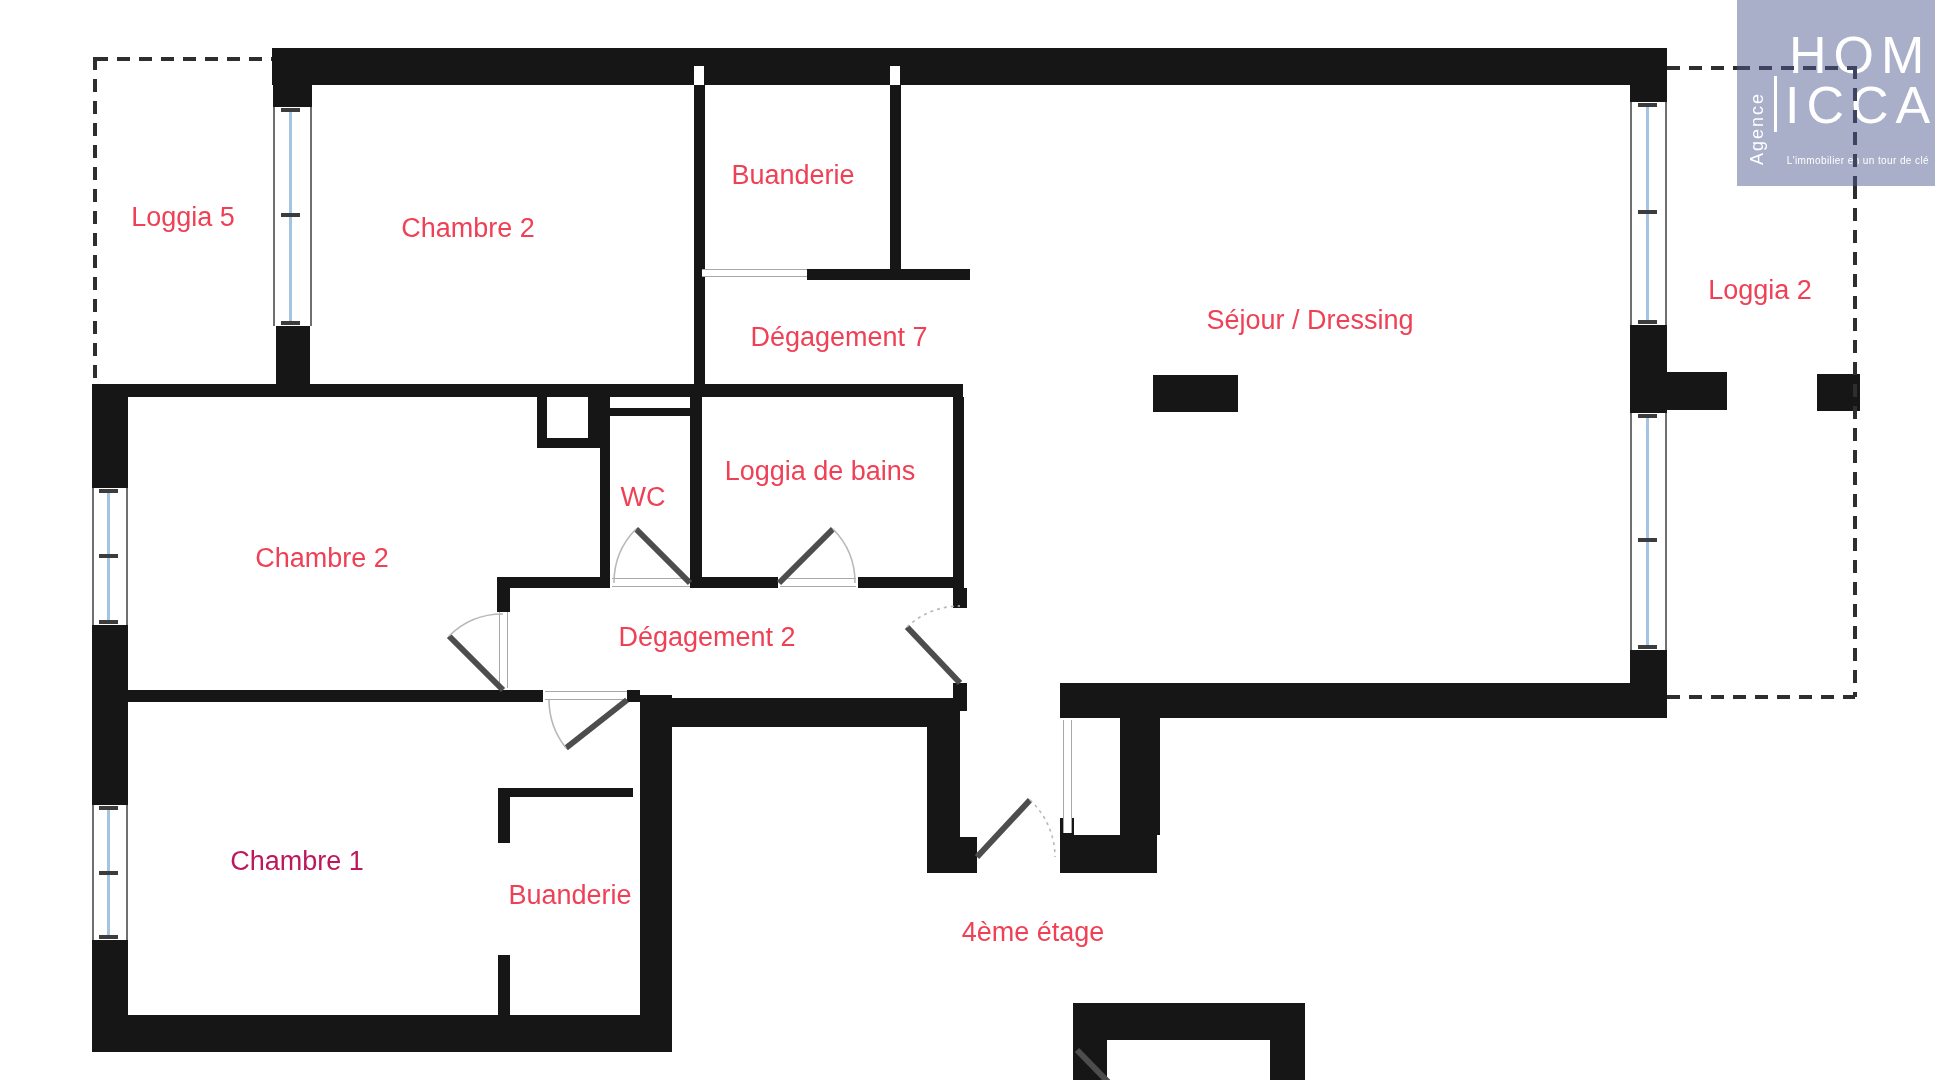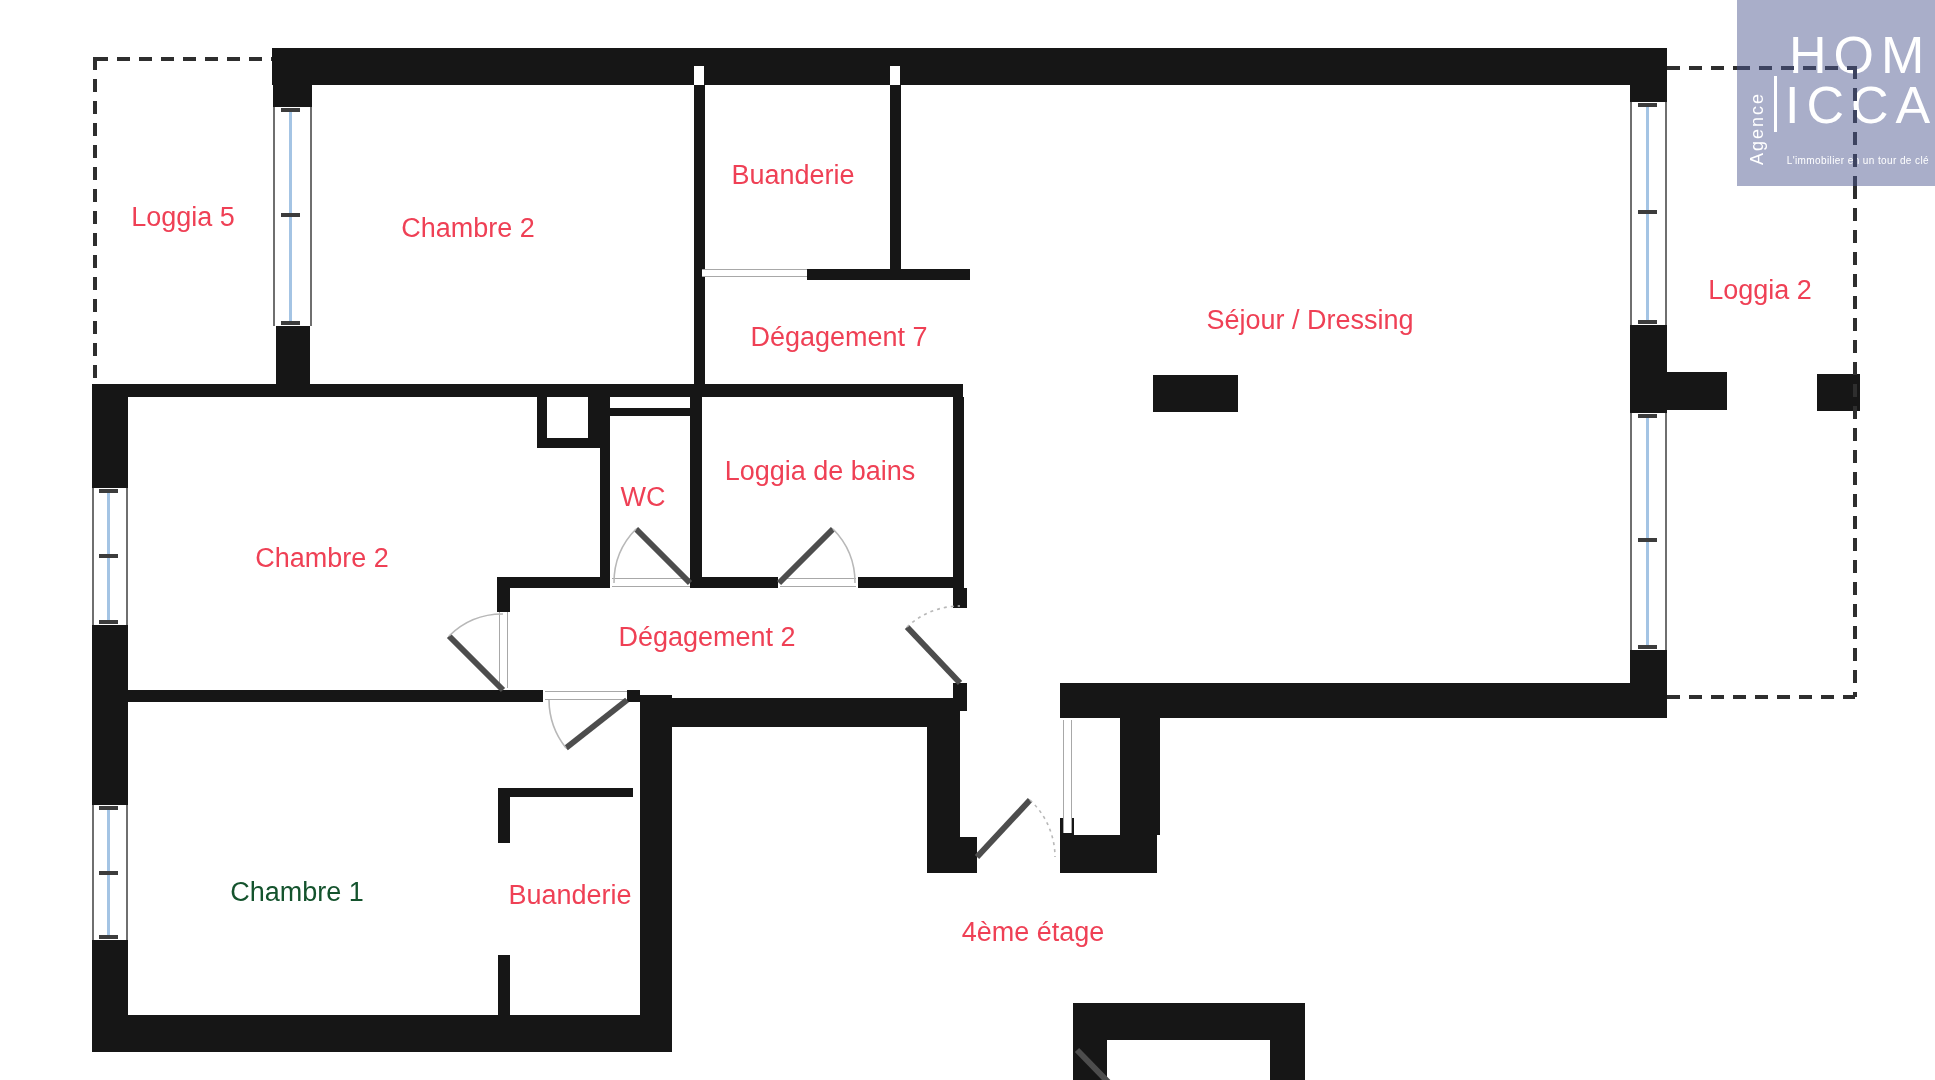--- a/index.html
+++ b/index.html
@@ -129,21 +129,21 @@
       <div class="room-label" style="left: 183px; top: 217px; color: rgb(239, 64, 85);">Loggia 5</div>
       <div class="room-label" style="left: 468px; top: 228px; color: rgb(239, 64, 85);">Chambre 2</div>
       <div class="room-label" style="left: 793px; top: 175px; color: rgb(239, 64, 85);">Buanderie</div>
       <div class="room-label" style="left: 839px; top: 337px; color: rgb(239, 64, 85);">Dégagement 7</div>
       <div class="room-label" style="left: 1310px; top: 320px; color: rgb(239, 64, 85);">Séjour / Dressing</div>
       <div class="room-label" style="left: 1760px; top: 290px; color: rgb(239, 64, 85);">Loggia 2</div>
       <div class="room-label" style="left: 322px; top: 558px; color: rgb(239, 64, 85);">Chambre 2</div>
       <div class="room-label" style="left: 643px; top: 497px; color: rgb(239, 64, 85);">WC</div>
       <div class="room-label" style="left: 820px; top: 471px; color: rgb(239, 64, 85);">Loggia de bains</div>
       <div class="room-label" style="left: 707px; top: 637px; color: rgb(239, 64, 85);">Dégagement 2</div>
-      <div class="room-label" style="left: 297px; top: 861px; color: #14532d; margin-top: 31px;">Chambre 1</div>
+      <div class="room-label" style="left: 297px; top: 861px; color: #be185d;">Chambre 1</div>
       <div class="room-label" style="left: 570px; top: 895px; color: rgb(239, 64, 85);">Buanderie</div>
       <div class="room-label" style="left: 1033px; top: 932px; color: rgb(239, 64, 85);">4ème étage</div>
     </div>
 
   <svg id="door-layer" width="1935" height="1080">
       <line x1="690" y1="583" x2="636" y2="529" stroke="#4d4d4d" stroke-width="6"></line>
       <line x1="779" y1="583" x2="833" y2="529" stroke="#4d4d4d" stroke-width="6"></line>
       <line x1="503" y1="690" x2="449" y2="636" stroke="#4d4d4d" stroke-width="6"></line>
       <line x1="627" y1="700" x2="566" y2="748" stroke="#4d4d4d" stroke-width="6"></line>
       <line x1="960" y1="683" x2="907" y2="627" stroke="#4d4d4d" stroke-width="6"></line>

